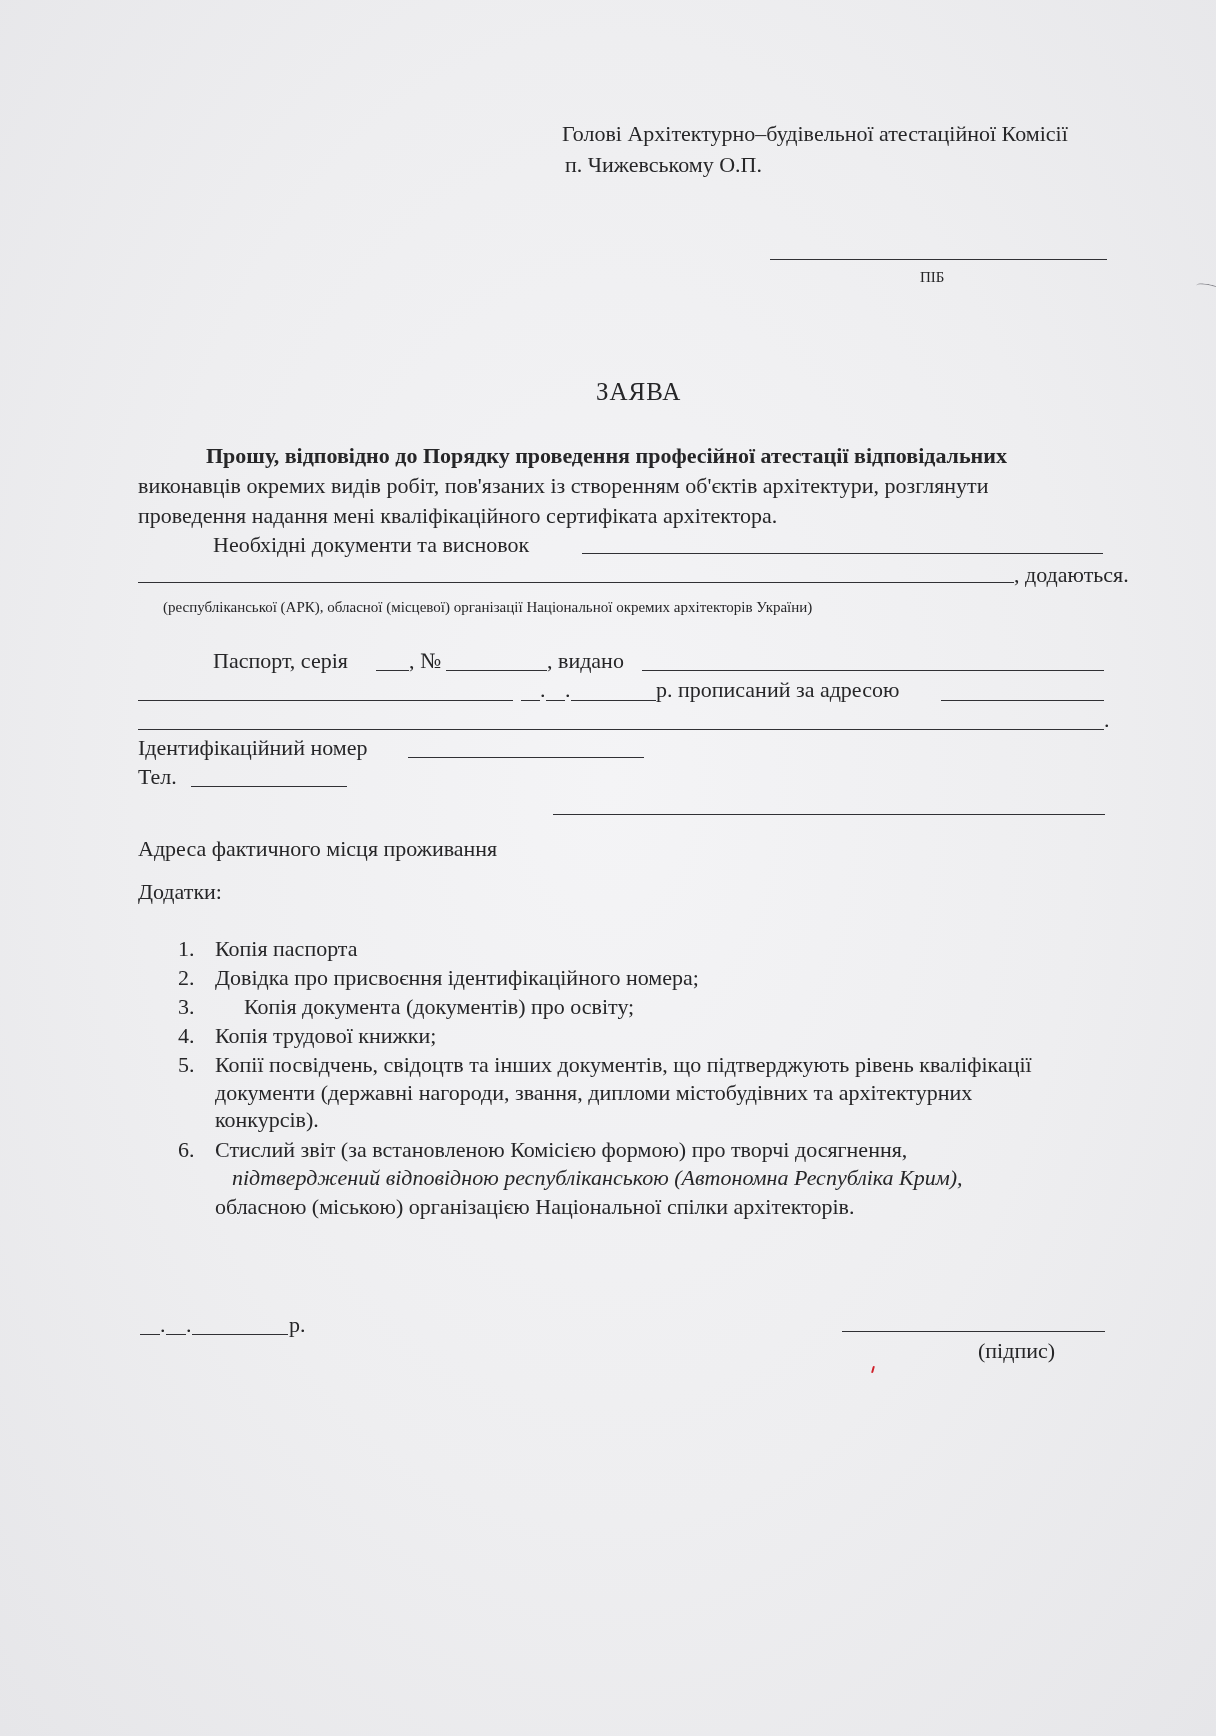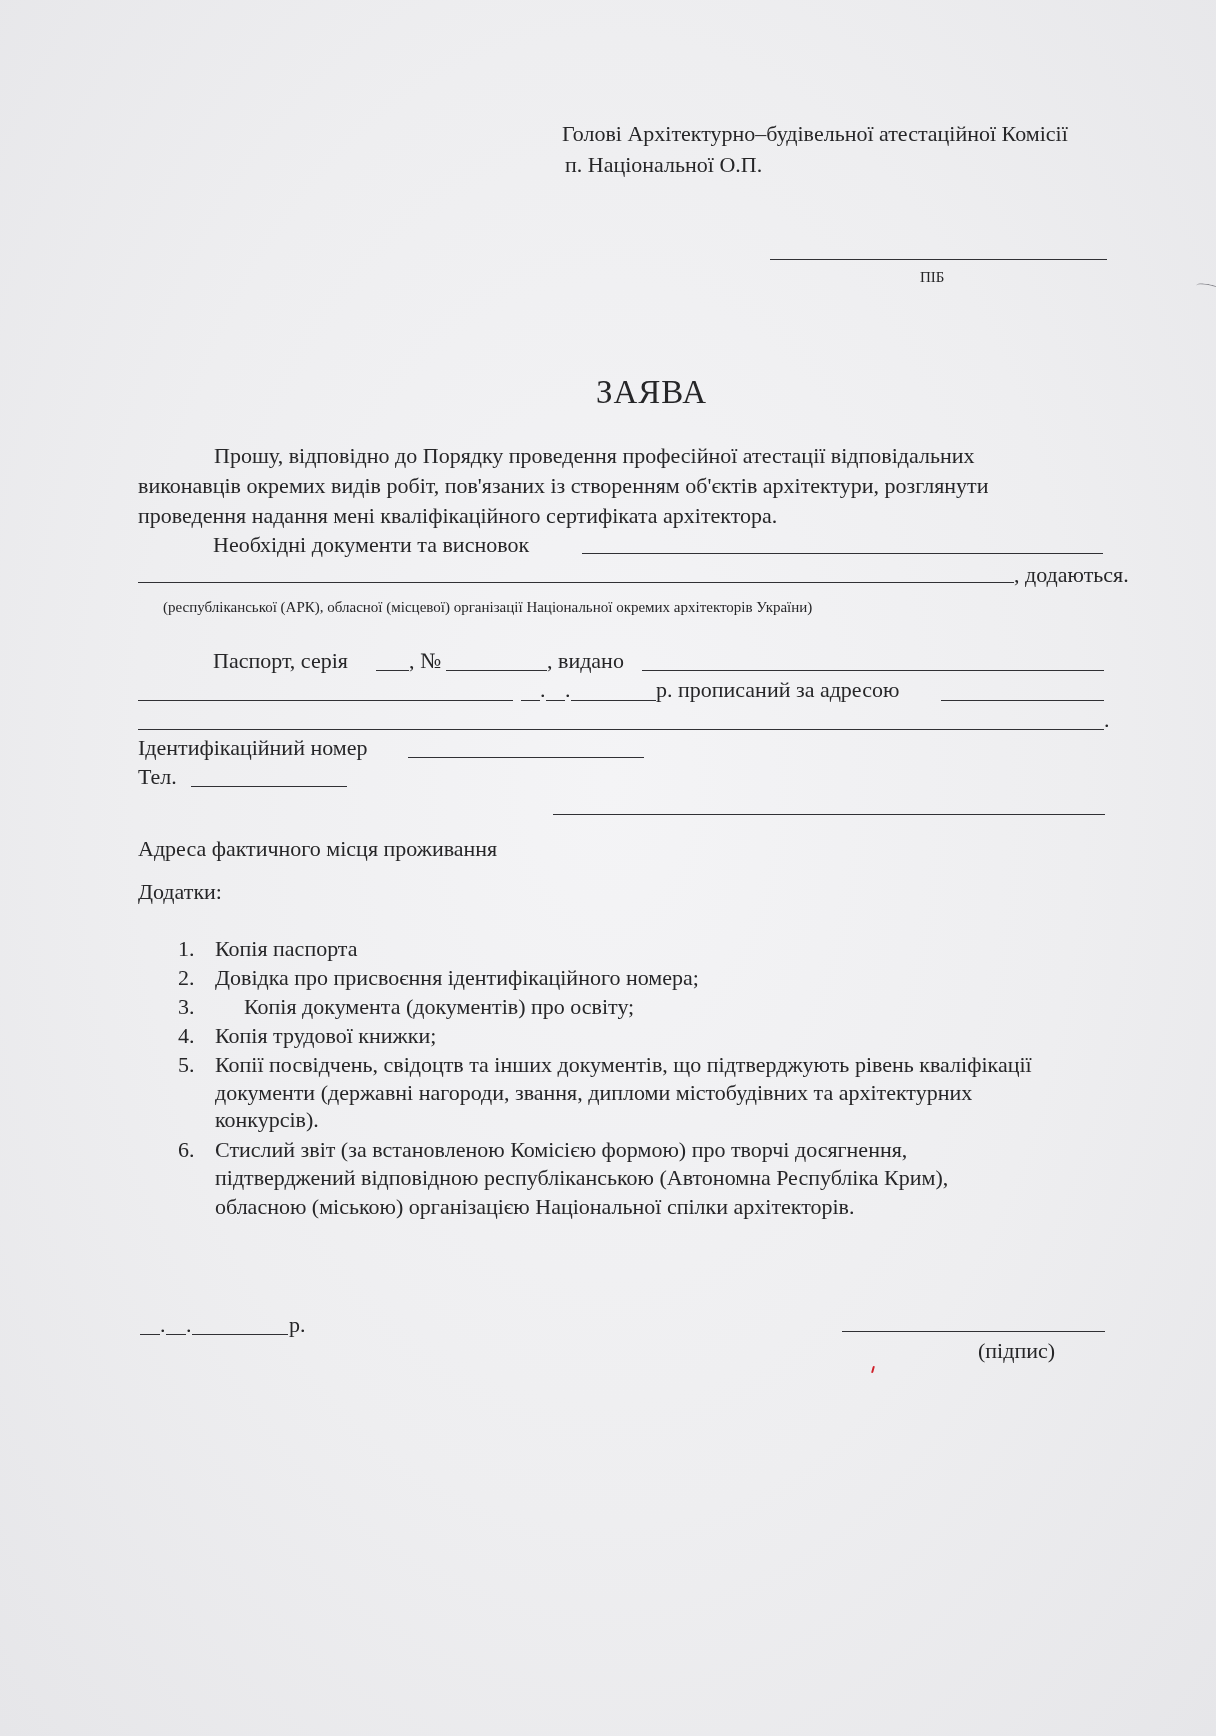--- a/index.html
+++ b/index.html
@@ -5,36 +5,36 @@
   html, body { margin:0; padding:0; }
   body {
     width:1216px; height:1736px; position:relative; overflow:hidden;
     background: radial-gradient(ellipse at 50% 45%, #f4f4f6 0%, #eeeef0 55%, #e6e6e9 100%);
     font-family: "Liberation Serif", "DejaVu Serif", serif;
     color:#262628;
   }
   .t { position:absolute; white-space:nowrap; font-size:22px; line-height:26px; }
   .small { font-size:15px; line-height:18px; }
   .line { position:absolute; height:0; border-top:1.6px solid #303034; }
-  .title { font-size:33px; letter-spacing:1px; }
+  .title { font-size:25px; letter-spacing:1px; }
   .num { position:absolute; font-size:22px; line-height:26px; }
   .mark { position:absolute; width:2px; height:7px; background:#d0202a; transform:skewX(-15deg); border-radius:1px; }
   .curl { position:absolute; width:24px; height:6px; border-top:1px solid #8a8a90; border-radius:50%; transform:rotate(10deg); }
 </style>
 </head>
 <body>
 
 <div class="t" style="left:562px; top:121px;">Голові  Архітектурно–будівельної атестаційної Комісії</div>
-<div class="t" style="left:565px; top:152px;">п. Національної О.П.</div>
+<div class="t" style="left:565px; top:152px;">п. Чижевському О.П.</div>
 <div class="line" style="left:770px; top:259px; width:337px;"></div>
 <div class="t small" style="left:920px; top:268px;">ПІБ</div>
 
 <div class="t title" style="left:596px; top:379px;">ЗАЯВА</div>
 
-<div class="t" style="left:214px; top:443px;">Прошу, відповідно до Порядку проведення професійної атестації відповідальних</div>
+<div class="t" style="left:206px; top:443px;font-weight:bold;">Прошу, відповідно до Порядку проведення професійної атестації відповідальних</div>
 <div class="t" style="left:138px; top:473px;">виконавців окремих видів робіт, пов'язаних із створенням об'єктів архітектури, розглянути</div>
 <div class="t" style="left:138px; top:503px;">проведення надання мені кваліфікаційного сертифіката архітектора.</div>
 
 <div class="t" style="left:213px; top:532px;">Необхідні документи та висновок</div>
 <div class="line" style="left:582px; top:553px; width:521px;"></div>
 <div class="line" style="left:138px; top:582px; width:876px;"></div>
 <div class="t" style="left:1014px; top:562px;">, додаються.</div>
 <div class="t small" style="left:163px; top:598px;">(республіканської (АРК), обласної (місцевої) організації Національної окремих архітекторів України)</div>
 
 <div class="t" style="left:213px; top:648px;">Паспорт, серія</div>
@@ -78,21 +78,21 @@
   <div class="num" style="left:178px; top:1023px;">4.</div>
   <div class="t" style="left:215px; top:1023px;">Копія трудової книжки;</div>
 
   <div class="num" style="left:178px; top:1052px;">5.</div>
   <div class="t" style="left:215px; top:1052px;">Копії посвідчень, свідоцтв та інших документів, що підтверджують рівень кваліфікації</div>
   <div class="t" style="left:215px; top:1080px;">документи (державні нагороди, звання, дипломи містобудівних та архітектурних</div>
   <div class="t" style="left:215px; top:1107px;">конкурсів).</div>
 
   <div class="num" style="left:178px; top:1137px;">6.</div>
   <div class="t" style="left:215px; top:1137px;">Стислий звіт (за встановленою Комісією формою) про творчі досягнення,</div>
-  <div class="t" style="left:215px; top:1165px;">підтверджений відповідною республіканською (Автономна Республіка Крим),</div>
+  <div class="t" style="left:232px; top:1165px;font-style:italic;">підтверджений відповідною республіканською (Автономна Республіка Крим),</div>
   <div class="t" style="left:215px; top:1194px;">обласною (міською) організацією Національної спілки архітекторів.</div>
 </div>
 
 <div class="line" style="left:140px; top:1334px; width:20px;"></div>
 <div class="t" style="left:160px; top:1312px;">.</div>
 <div class="line" style="left:166px; top:1334px; width:20px;"></div>
 <div class="t" style="left:186px; top:1312px;">.</div>
 <div class="line" style="left:192px; top:1334px; width:96px;"></div>
 <div class="t" style="left:289px; top:1312px;">р.</div>
 

